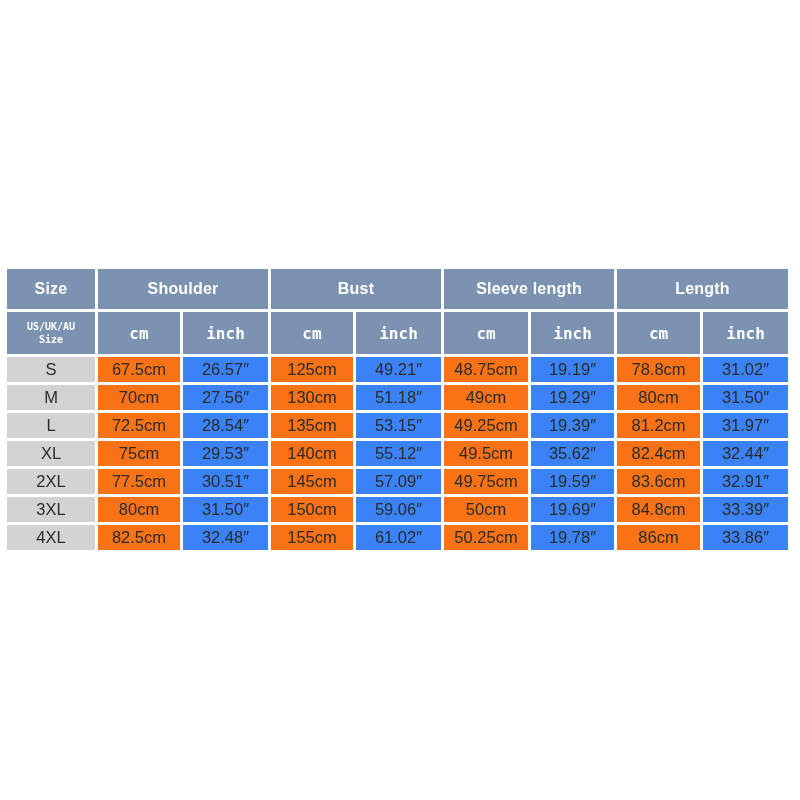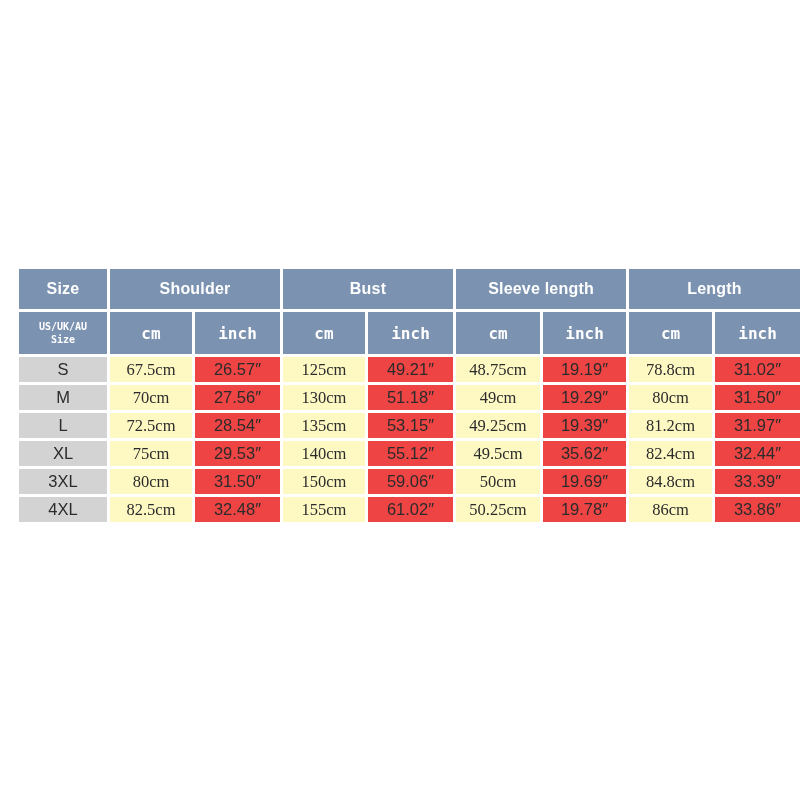--- a/index.html
+++ b/index.html
@@ -10,21 +10,21 @@
   body {
     width: 800px;
     height: 800px;
     font-family: "Liberation Sans", sans-serif;
     position: relative;
     overflow: hidden;
   }
 
   #size-chart {
     position: absolute;
-    left: 16px;
+    left: 4px;
     top: 266px;
     width: 780px;
   }
 
   table.chart {
     border-collapse: separate;
     border-spacing: 3px 3px;
     width: 780px;
     table-layout: fixed;
   }
@@ -66,25 +66,24 @@
   
   tr.data-row td {
     height: 25px;
     font-size: 16.5px;
     color: #2b2b2b;
   }
   td.size-cell {
     background: #d3d3d3;
   }
   td.cm-cell {
-    background: #fef9c3;
-    font-family: Liberation Serif, serif;
+    background: #f97316;
   }
   td.inch-cell {
-    background: #ef4444;
+    background: #3b82f6;
   }
 </style>
 </head>
 <body>
 
 <div id="size-chart">
   <table class="chart">
     <colgroup>
       <col style="width:88px">
       <col style="width:82px">
@@ -157,20 +156,31 @@
         <td class="cm-cell">75cm</td>
         <td class="inch-cell">29.53″</td>
         <td class="cm-cell">140cm</td>
         <td class="inch-cell">55.12″</td>
         <td class="cm-cell">49.5cm</td>
         <td class="inch-cell">35.62″</td>
         <td class="cm-cell">82.4cm</td>
         <td class="inch-cell">32.44″</td>
       </tr>
       <tr class="data-row">
+        <td class="size-cell">2XL</td>
+        <td class="cm-cell">77.5cm</td>
+        <td class="inch-cell">30.51″</td>
+        <td class="cm-cell">145cm</td>
+        <td class="inch-cell">57.09″</td>
+        <td class="cm-cell">49.75cm</td>
+        <td class="inch-cell">19.59″</td>
+        <td class="cm-cell">83.6cm</td>
+        <td class="inch-cell">32.91″</td>
+      </tr>
+      <tr class="data-row">
         <td class="size-cell">3XL</td>
         <td class="cm-cell">80cm</td>
         <td class="inch-cell">31.50″</td>
         <td class="cm-cell">150cm</td>
         <td class="inch-cell">59.06″</td>
         <td class="cm-cell">50cm</td>
         <td class="inch-cell">19.69″</td>
         <td class="cm-cell">84.8cm</td>
         <td class="inch-cell">33.39″</td>
       </tr>

